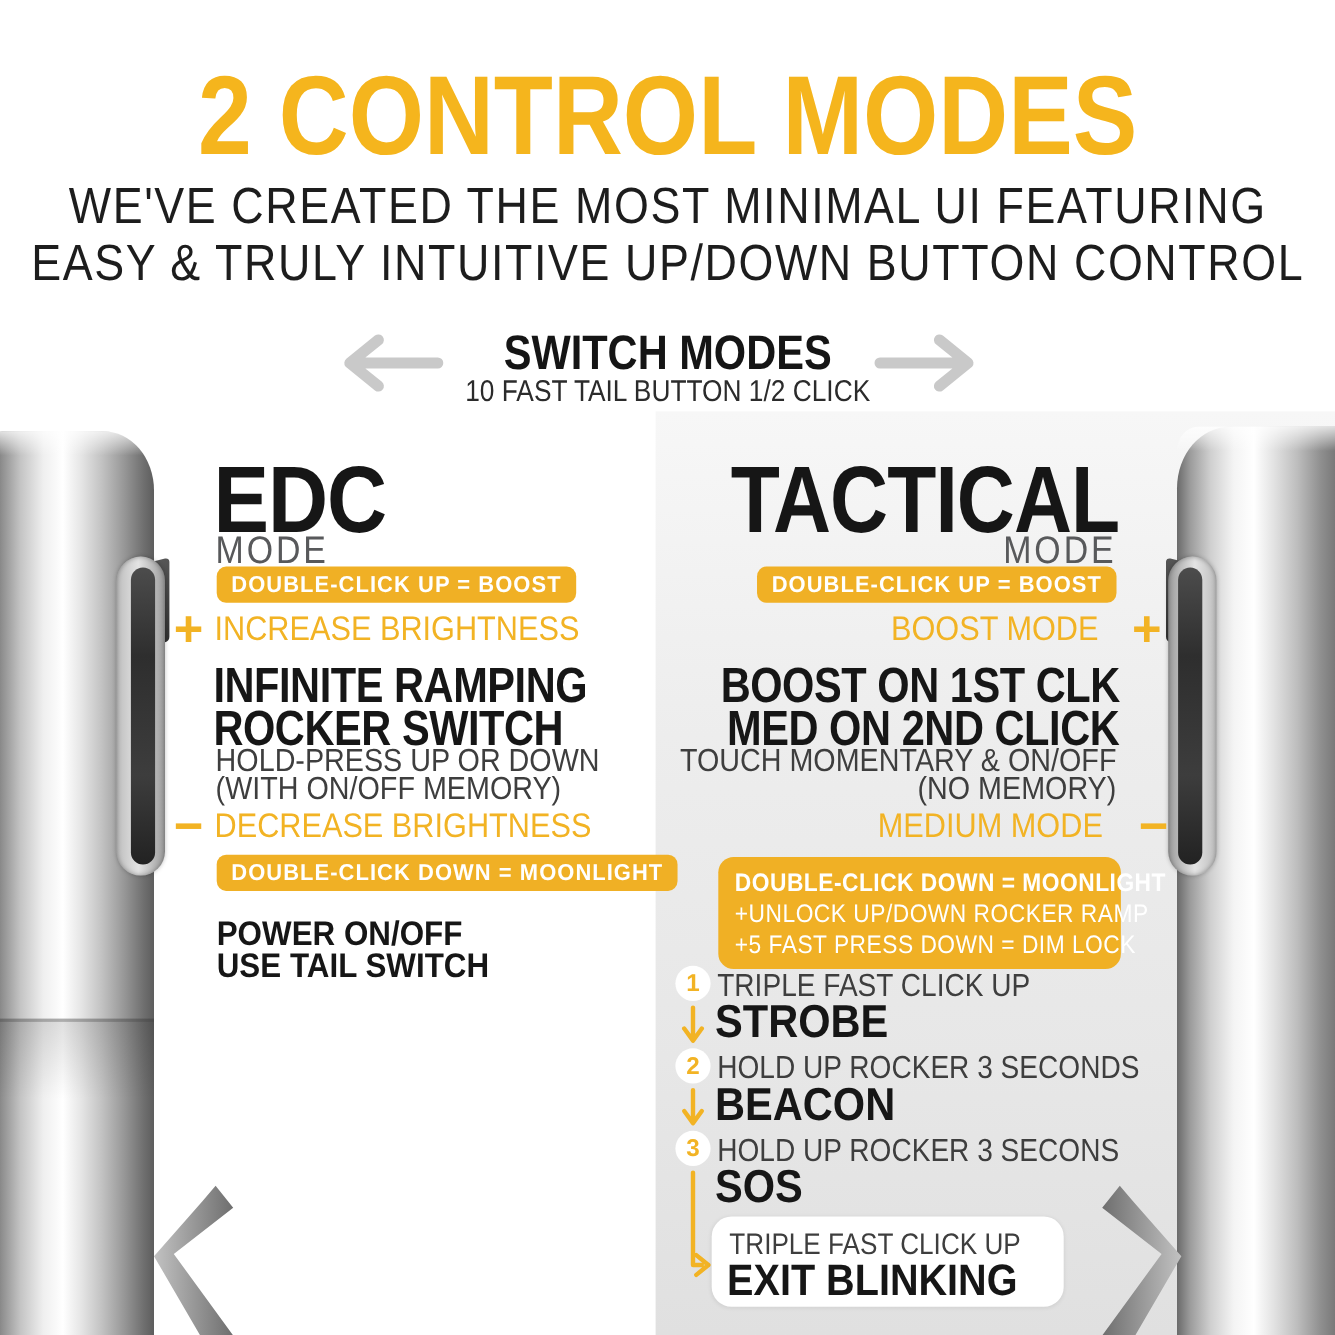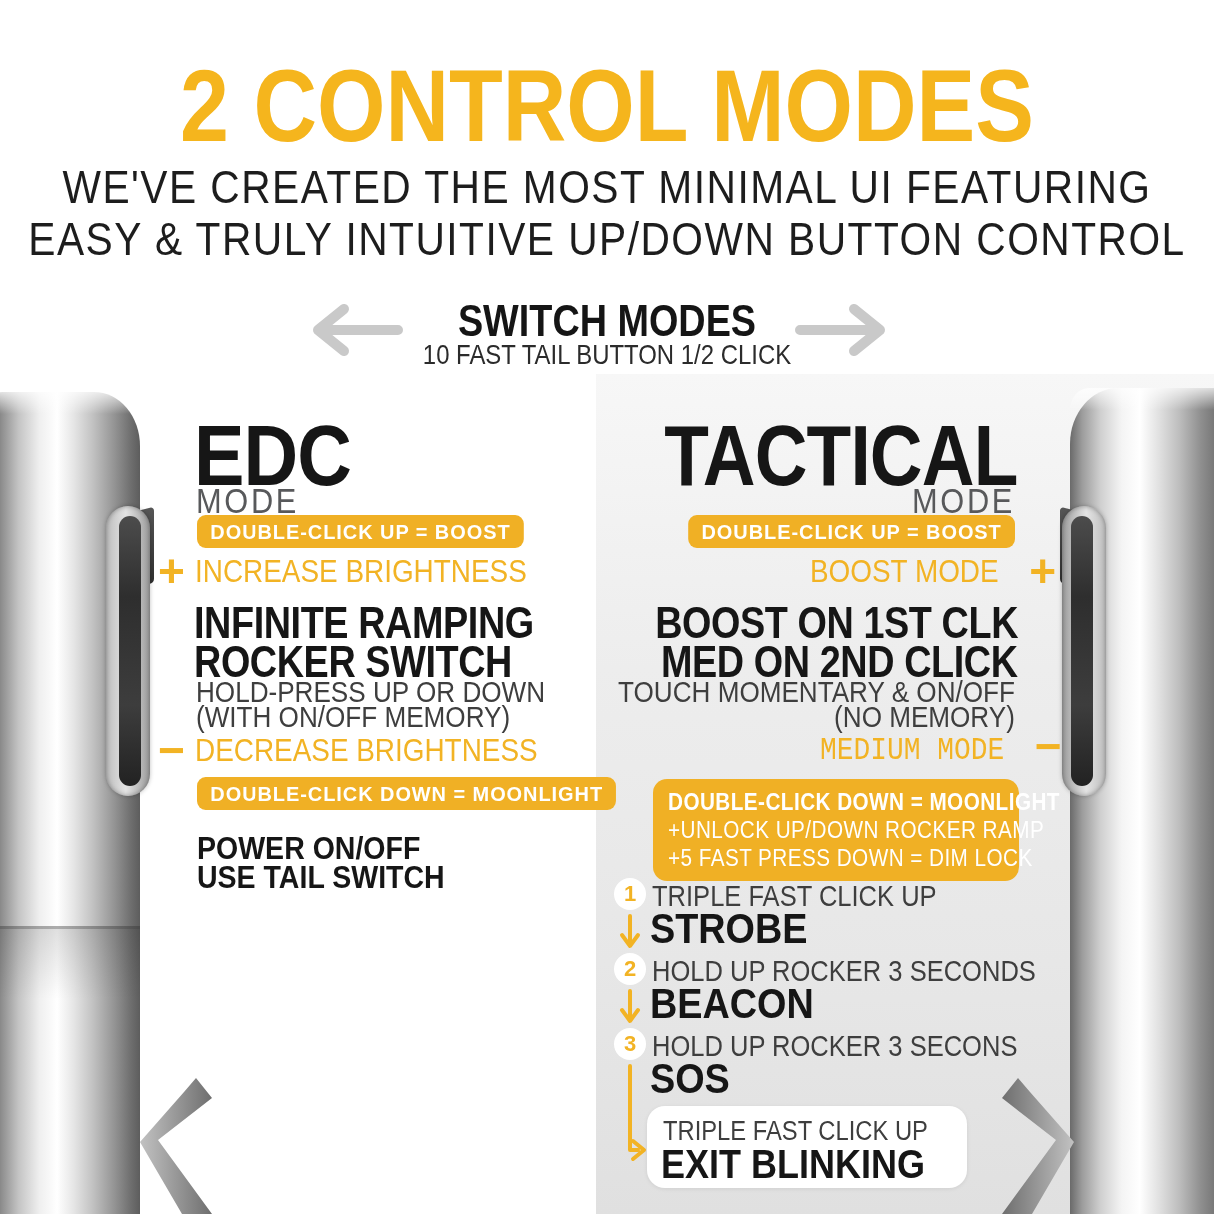--- a/index.html
+++ b/index.html
@@ -112,21 +112,21 @@
   .edc-s1{left:196px;top:678px;font-size:29px;transform:scaleX(0.9);}
   .edc-s2{left:196px;top:703px;font-size:29px;transform:scaleX(0.9);}
   .edc-badge2{left:197px;top:777px;transform:scaleX(0.95);transform-origin:0 0;}
   .edc-power1{left:197px;top:833px;font-size:31px;transform:scaleX(0.92);}
   .edc-power2{left:197px;top:862px;font-size:31px;transform:scaleX(0.92);}
   
   .tact-title{right:196px;top:412px;font-size:86px;transform:scaleX(0.85);letter-spacing:-1px;}
   .tact-mode{right:199px;top:483px;font-size:35px;color:#58595b;letter-spacing:3px;transform:scaleX(0.88);}
   .tact-badge1{right:199px;top:515px;transform:scaleX(0.95);transform-origin:100% 0;}
   .tact-boost-row{right:158px;top:556px;}
-  .tact-medium-row{right:152px;top:735px;font-family:Liberation Mono, monospace;}
+  .tact-medium-row{right:152px;top:735px;}
   .tact-h1{right:196px;top:600px;font-size:45px;transform:scaleX(0.84);letter-spacing:-0.5px;}
   .tact-h2{right:196px;top:639px;font-size:45px;transform:scaleX(0.84);letter-spacing:-0.5px;}
   .tact-s1{right:199px;top:678px;font-size:29px;transform:scaleX(0.9);}
   .tact-s2{right:199px;top:703px;font-size:29px;transform:scaleX(0.9);}
   .combo-box{
     left:653px;top:779px;width:366px;border-radius:14px;background:#F0B025;z-index:4;
     padding:9px 15px;box-sizing:border-box;
   }
   .combo-line{color:#fff;font-size:23px;line-height:1.22;white-space:nowrap;
     transform:scaleX(0.9);transform-origin:0 50%;}

